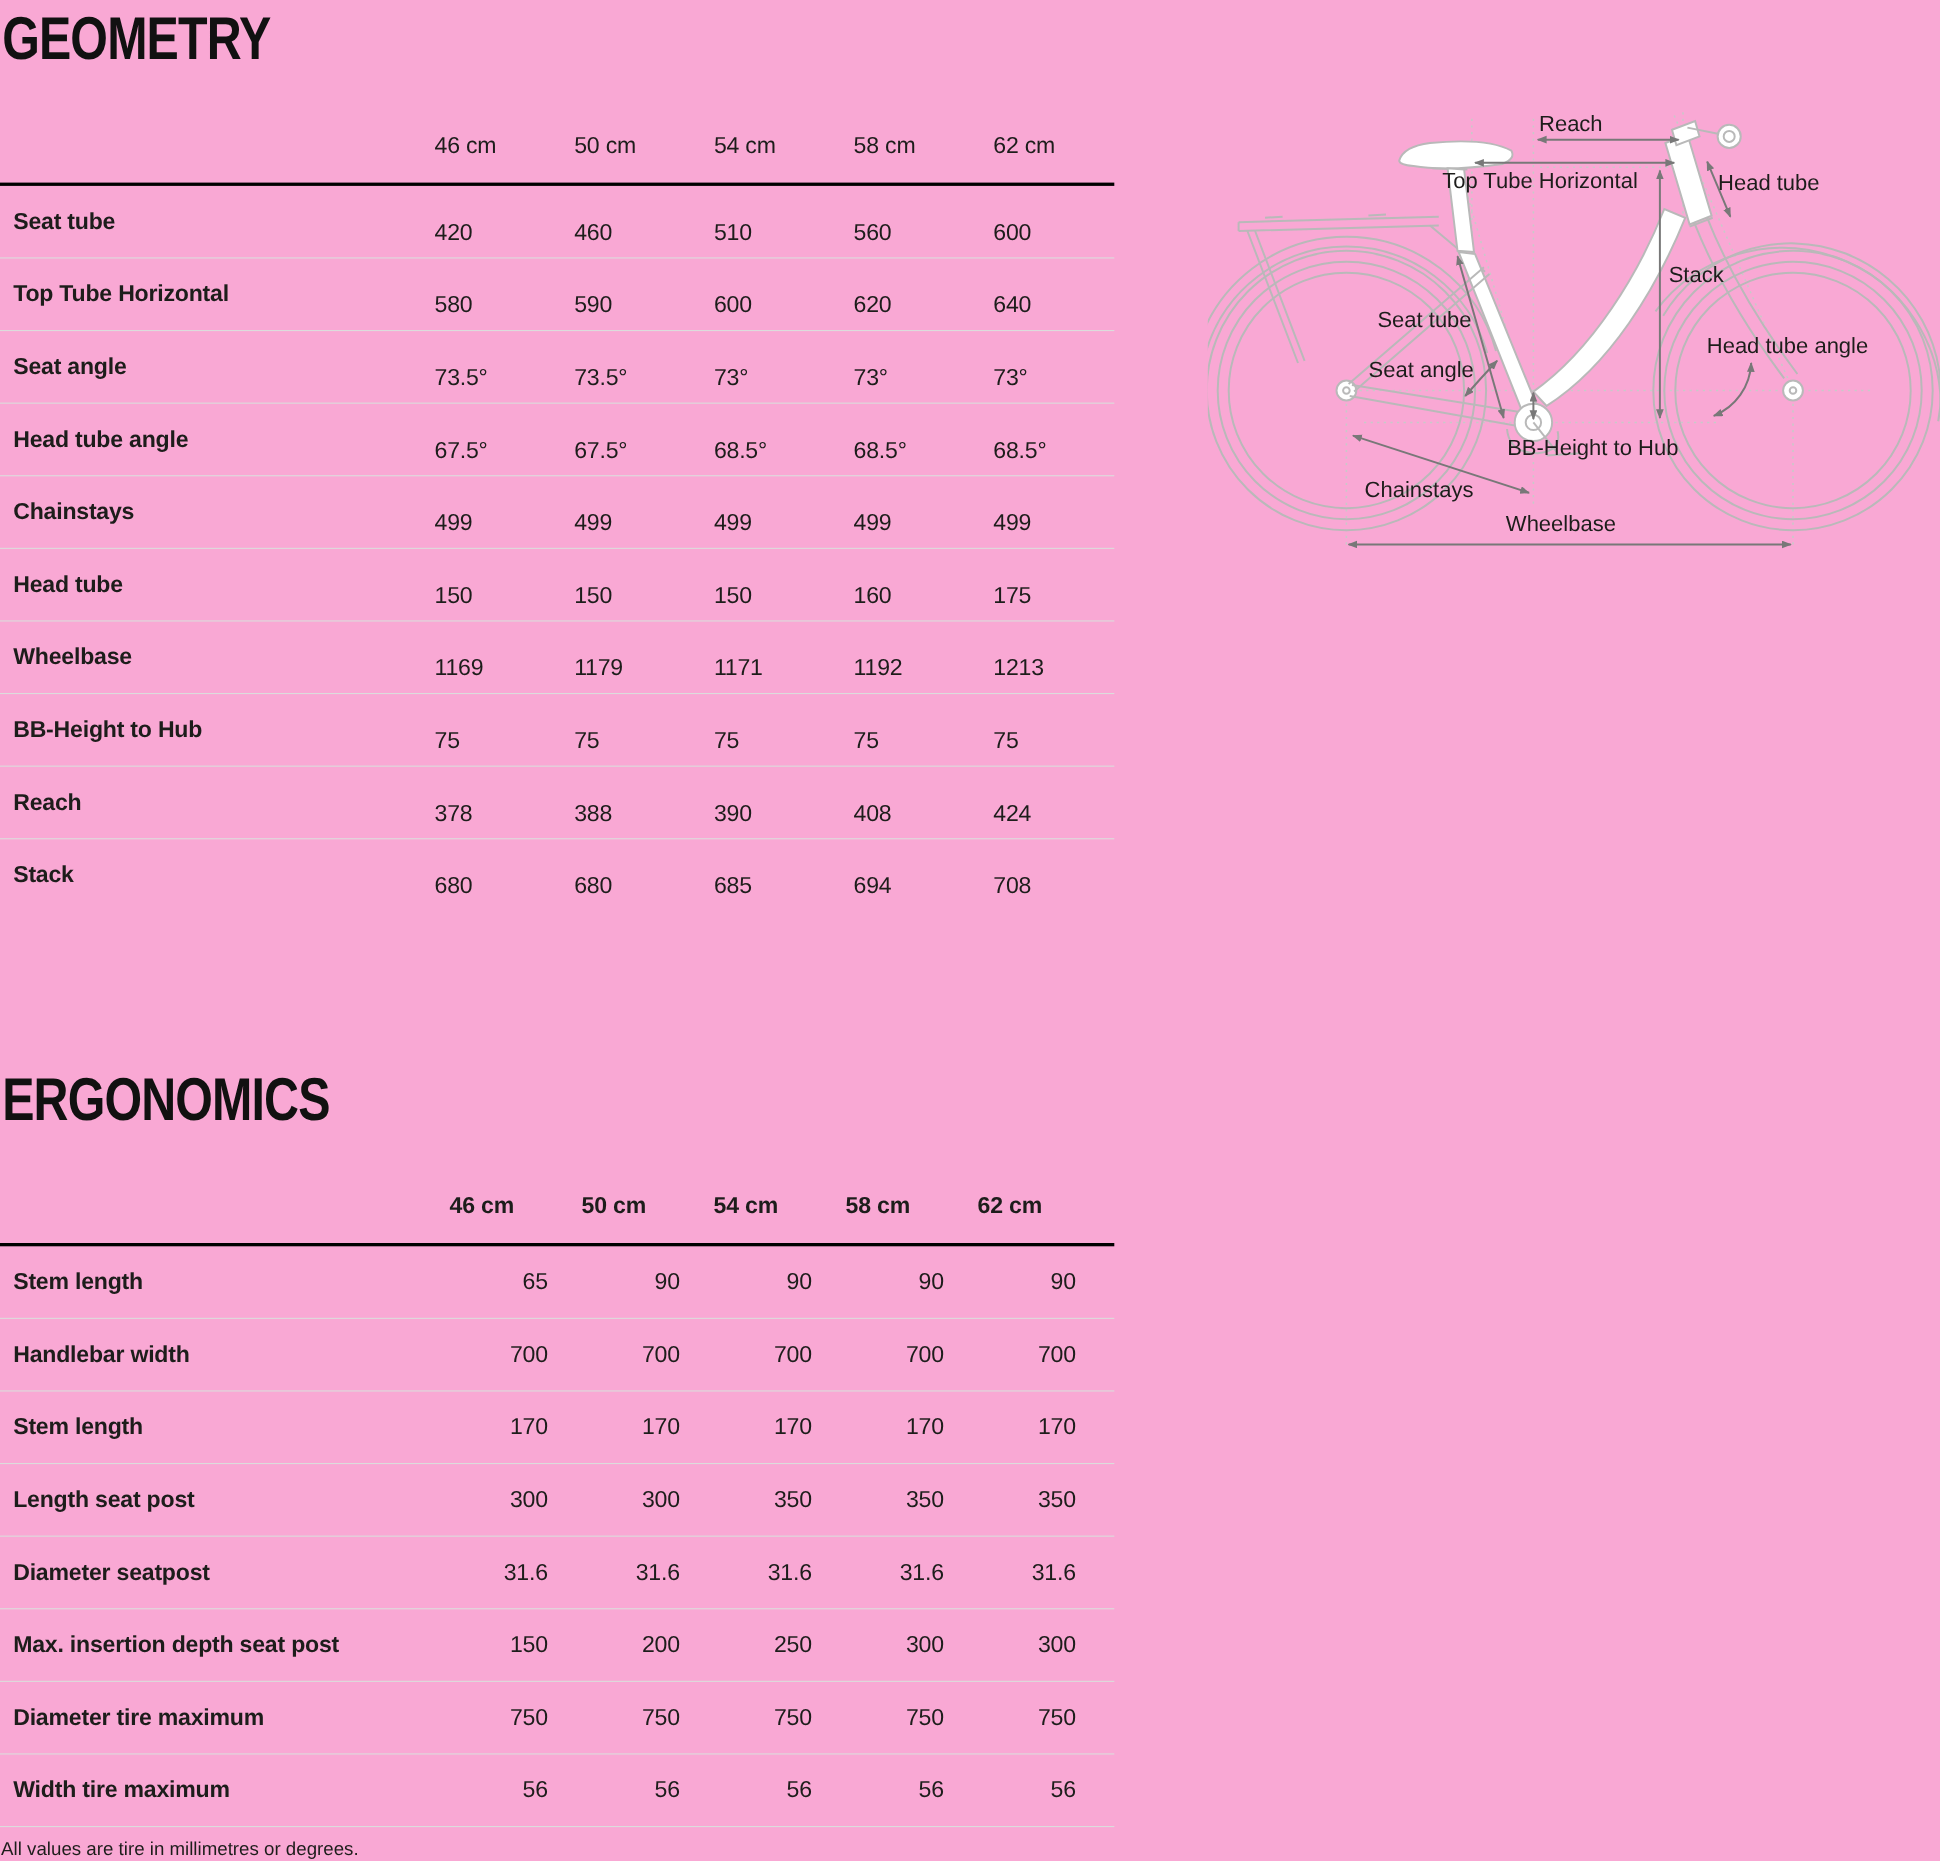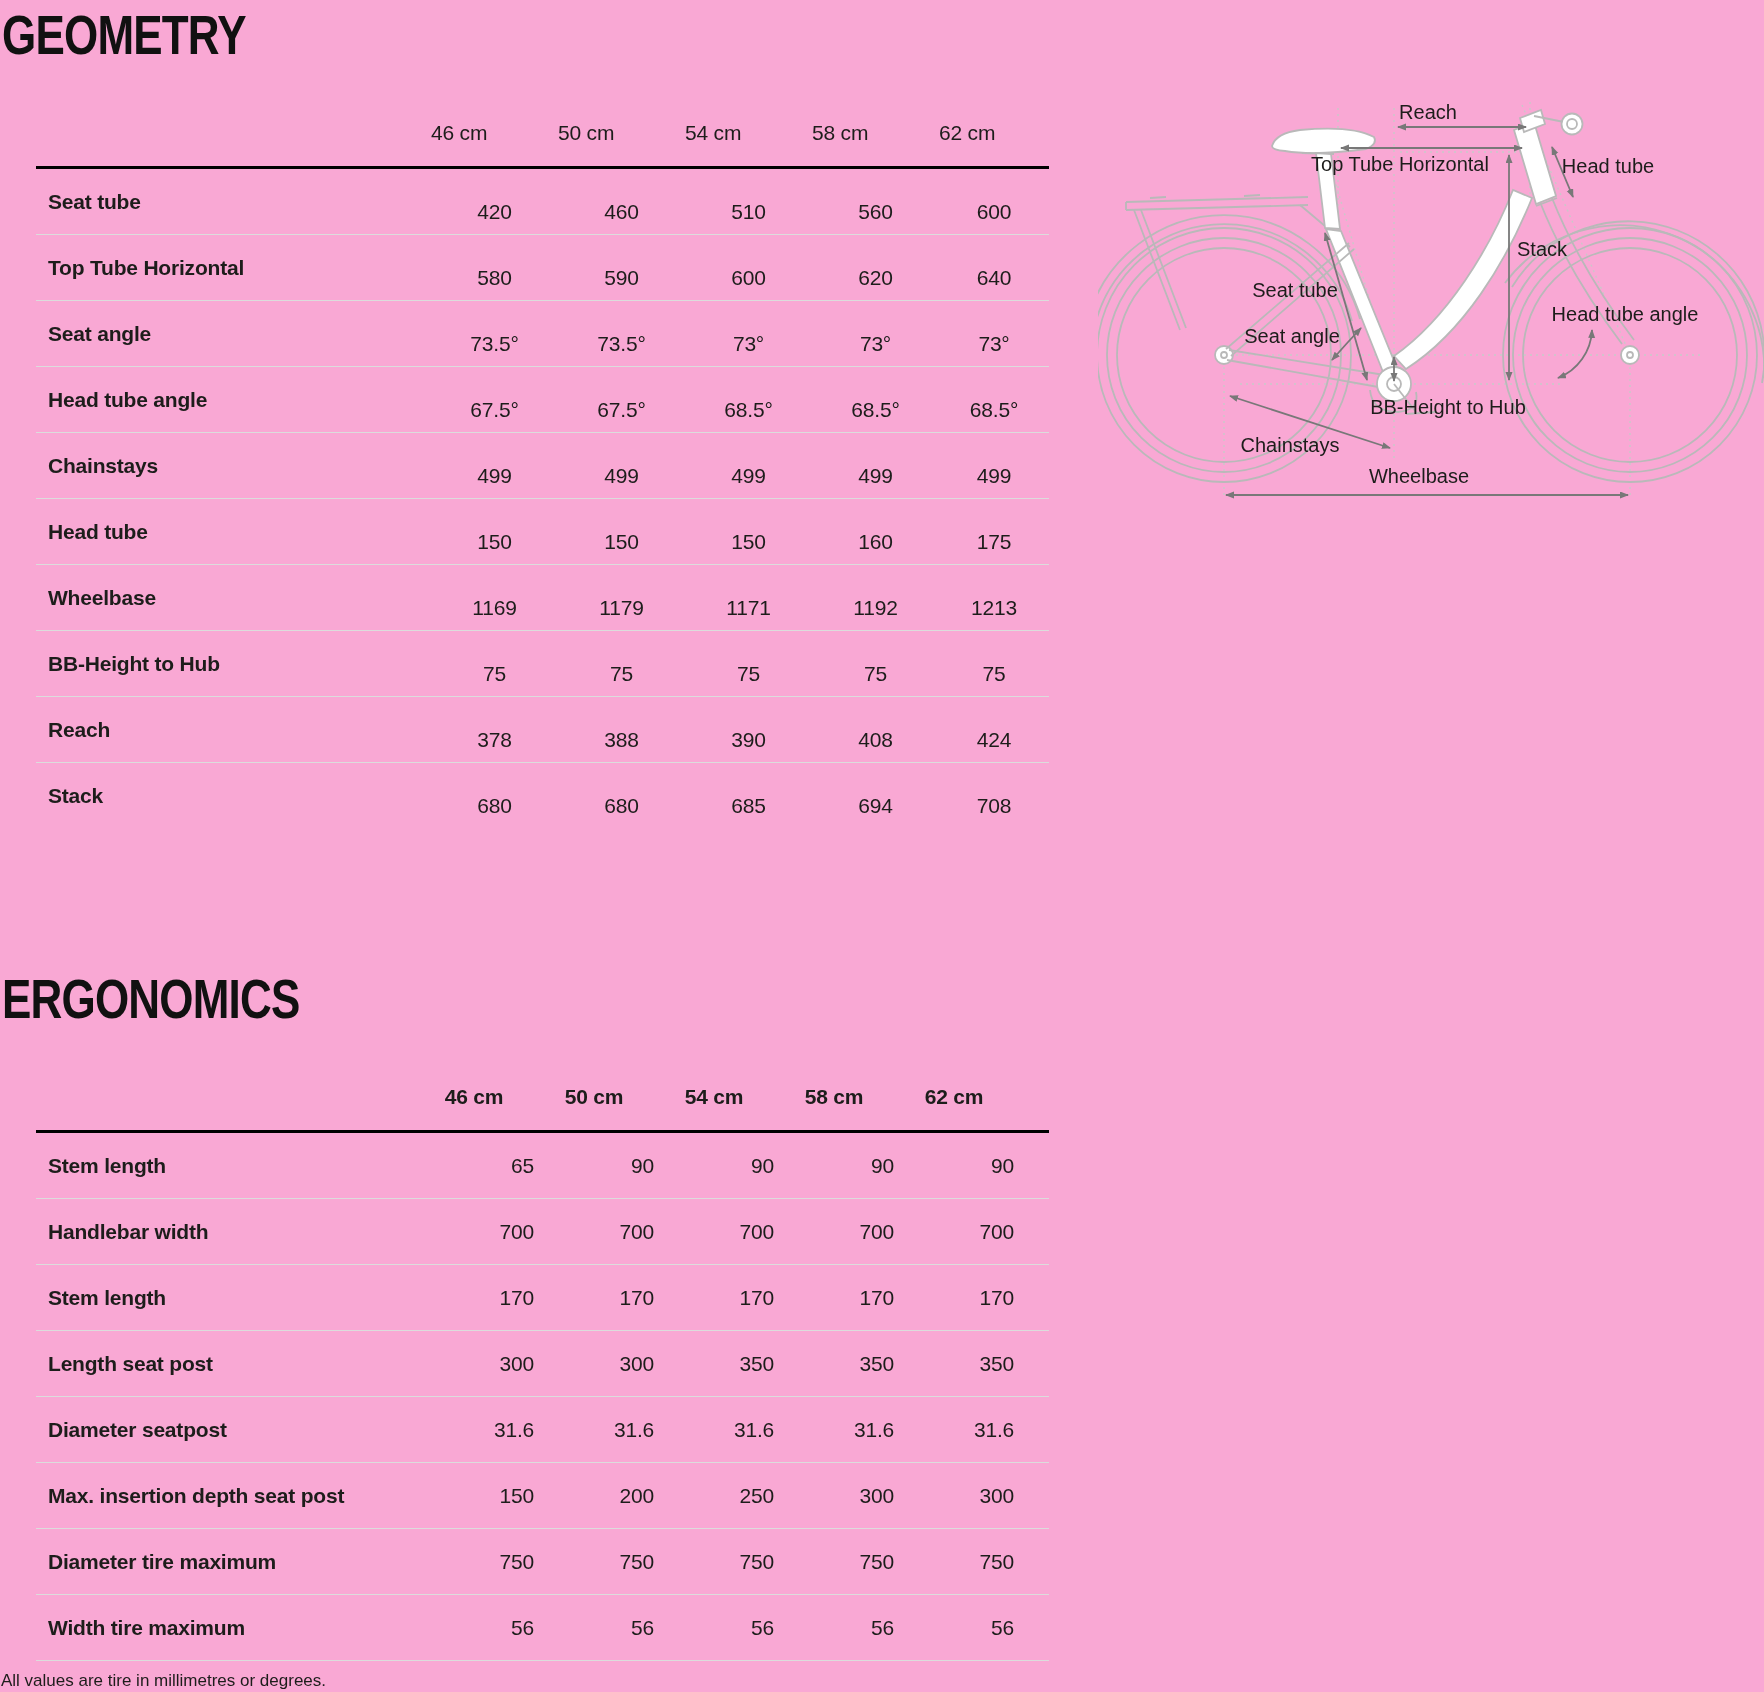--- a/index.html
+++ b/index.html
@@ -3,35 +3,35 @@
 <meta charset="utf-8">
 <style>
   html,body{margin:0;padding:0;background:#fff;}
   .page{position:relative;width:1764px;height:1692px;background:#f9a8d4;overflow:hidden;
         font-family:"Liberation Sans","DejaVu Sans",sans-serif;color:#1d1d1b;}
   .title{position:absolute;left:2px;font-size:55px;font-weight:700;letter-spacing:-1px;
          line-height:1;transform:scaleX(0.8);transform-origin:0 50%;white-space:nowrap;color:#111;}
   #geo-title{top:8px;}
   #erg-title{top:972px;}
 
-  .spec-table{position:absolute;left:0;width:1013px;padding-left:36px;}
+  .spec-table{position:absolute;left:0;width:1013px;}
   #geo-table{top:100px;}
   #erg-table{top:1064px;}
 
   .thead{display:grid;height:66px;align-items:center;border-bottom:3px solid #000;}
   .trow{display:grid;height:65px;align-items:center;border-bottom:1px solid #dcdcdc;}
   #geo-table .thead,#geo-table .trow{grid-template-columns:395px 127px 127px 127px 127px 110px;}
   #erg-table .thead,#erg-table .trow{grid-template-columns:378px 120px 120px 120px 120px 120px;}
   #geo-table .trow:last-child{border-bottom:none;}
 
   .spec-table .lbl{font-size:21px;font-weight:700;padding-left:12px;letter-spacing:-0.2px;}
   .spec-table .val{font-size:21px;font-weight:400;letter-spacing:-0.2px;}
   #geo-table .hcell{font-size:21px;font-weight:400;letter-spacing:-0.2px;}
   #erg-table .hcell{font-size:21px;font-weight:700;text-align:center;letter-spacing:-0.2px;}
-  #geo-table .val{text-align:center;margin-top:20px;}
+  #geo-table .val{text-align:left;margin-top:20px;}
   #erg-table .val{text-align:right;}
 
   .footnote{position:absolute;left:1px;top:1671px;font-size:17px;line-height:1.2;color:#1d1d1b;}
 
   #bike-svg{position:absolute;left:1098px;top:95px;}
   .bk{stroke:#b9b9b9;stroke-width:1.8;fill:none;}
   .bkf{stroke:#b9b9b9;stroke-width:1.8;fill:#fff;}
   .dot{stroke:#c9c9c9;stroke-width:1.4;fill:none;stroke-dasharray:2 4;}
   .ar{stroke:#787878;stroke-width:1.8;fill:none;}
   .lb{font-family:"Liberation Sans","DejaVu Sans",sans-serif;font-size:20px;fill:#1d1d1b;}

